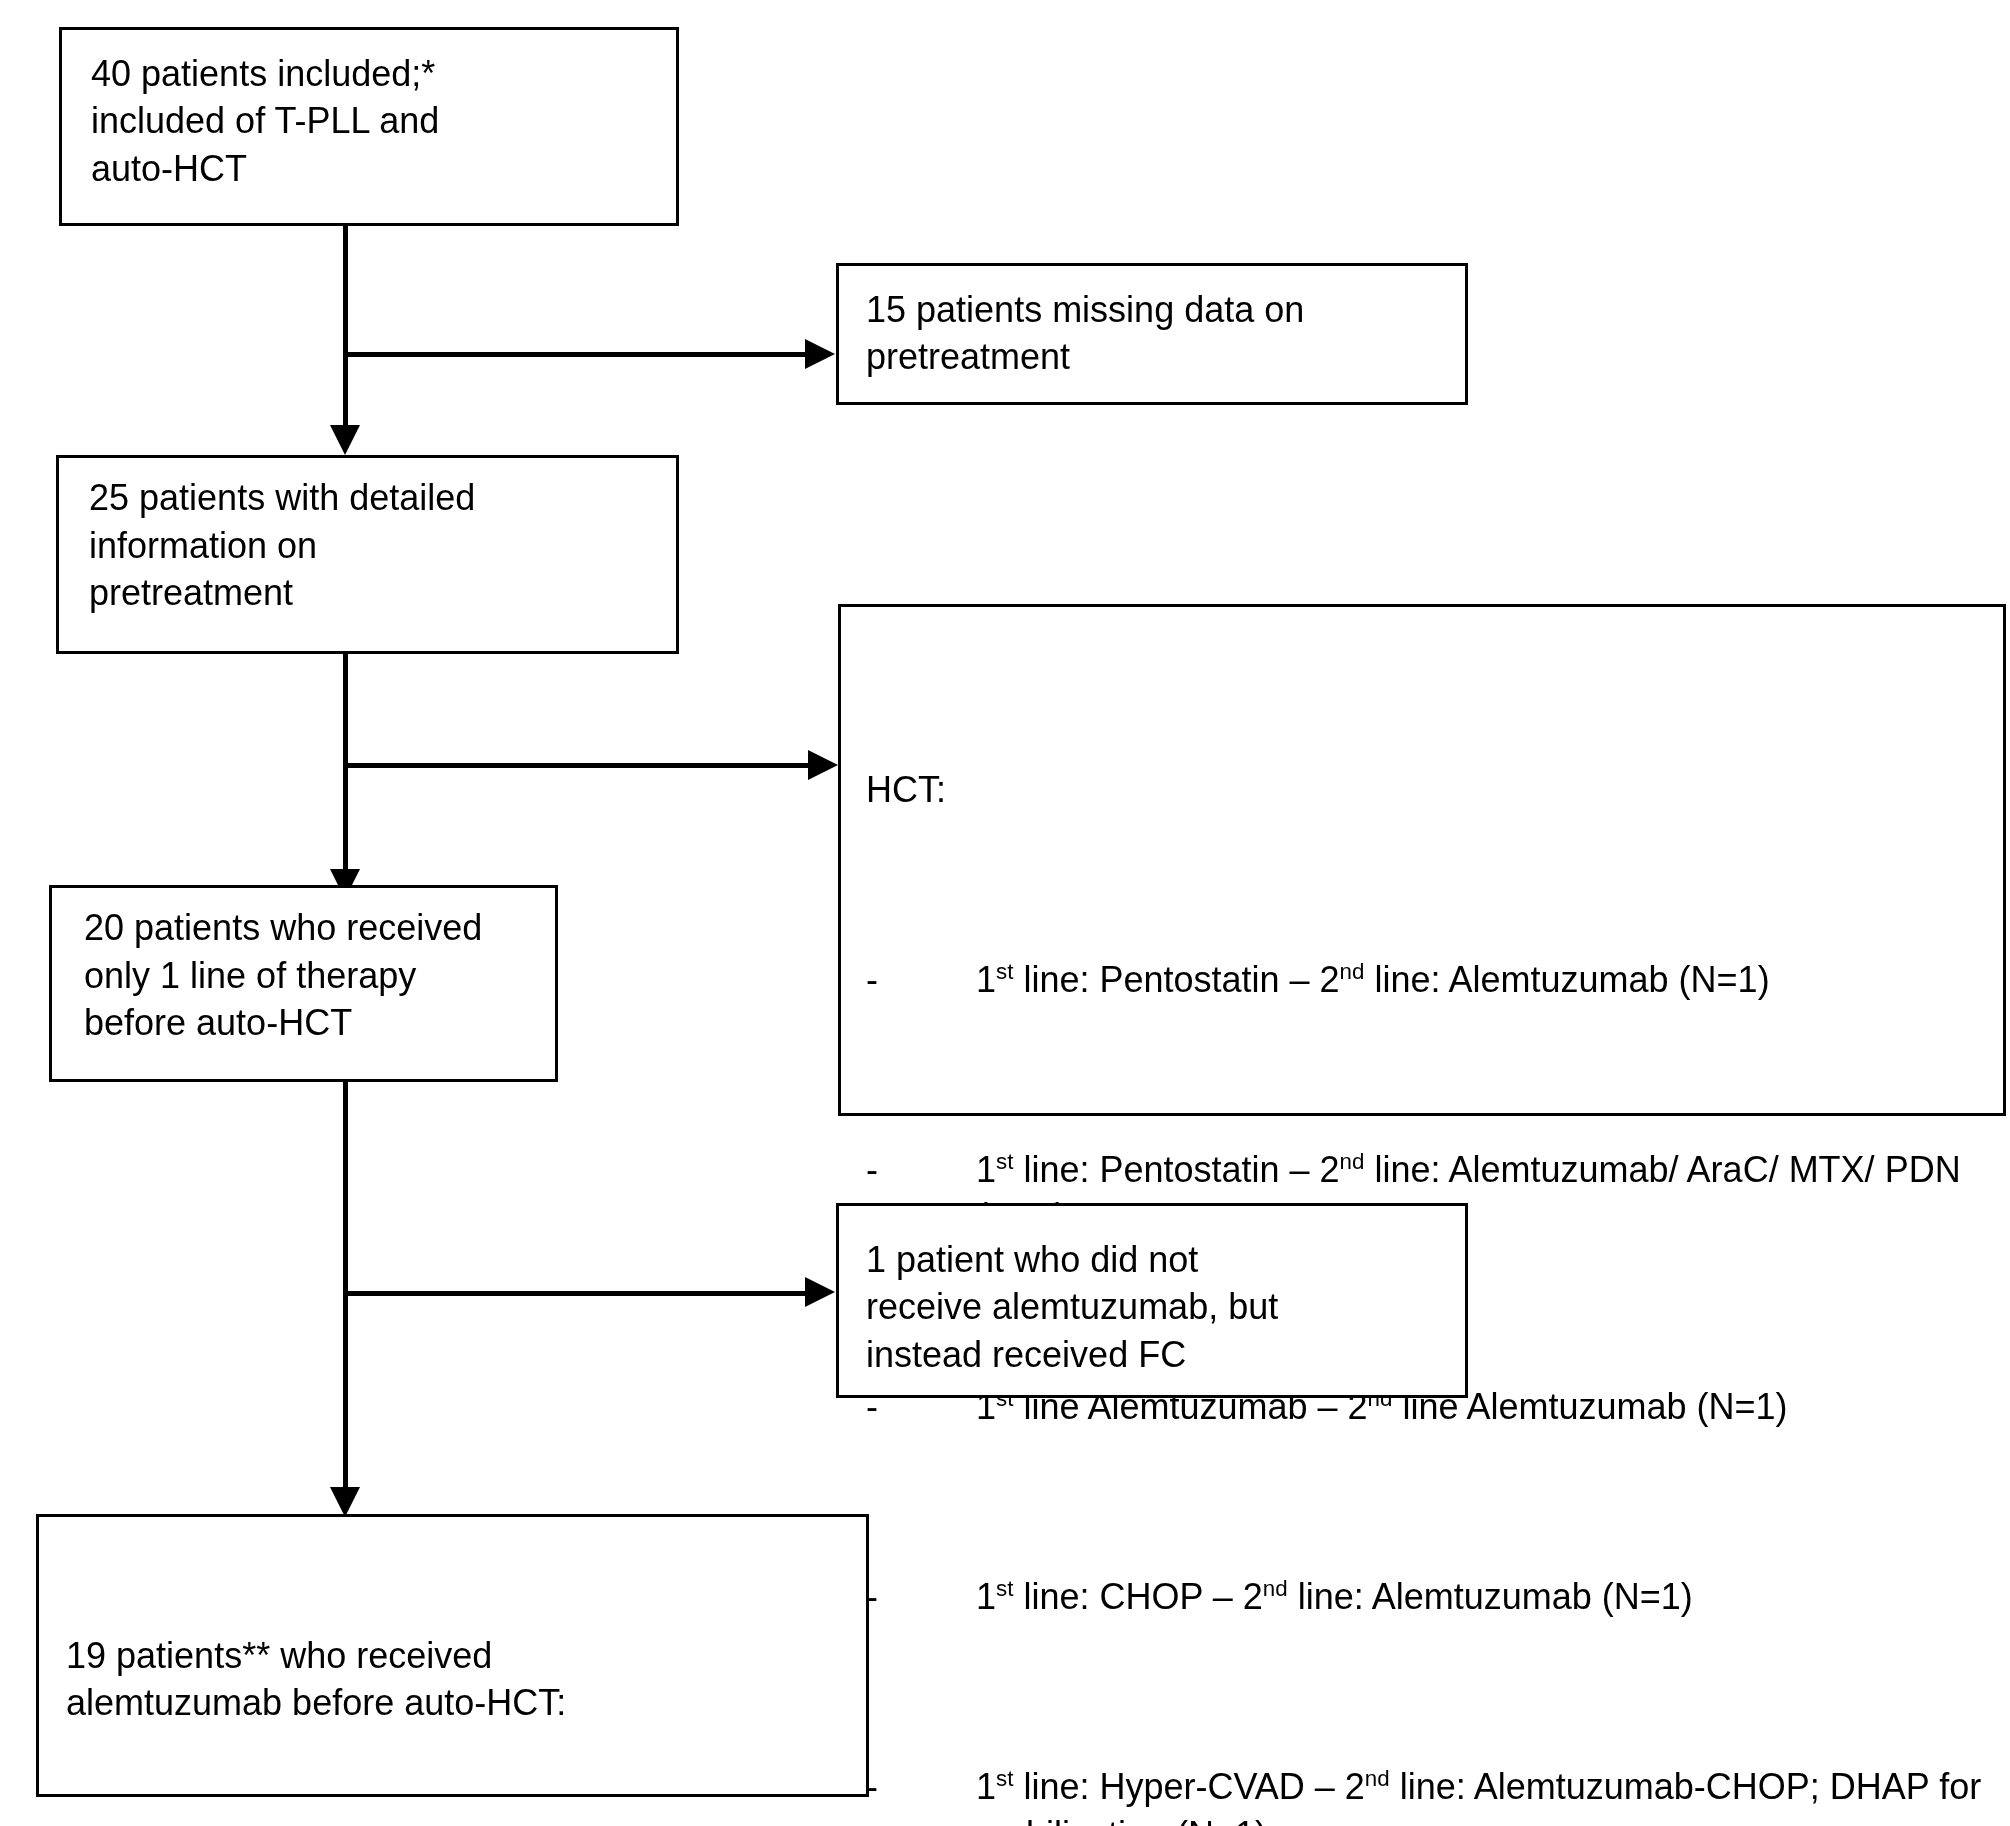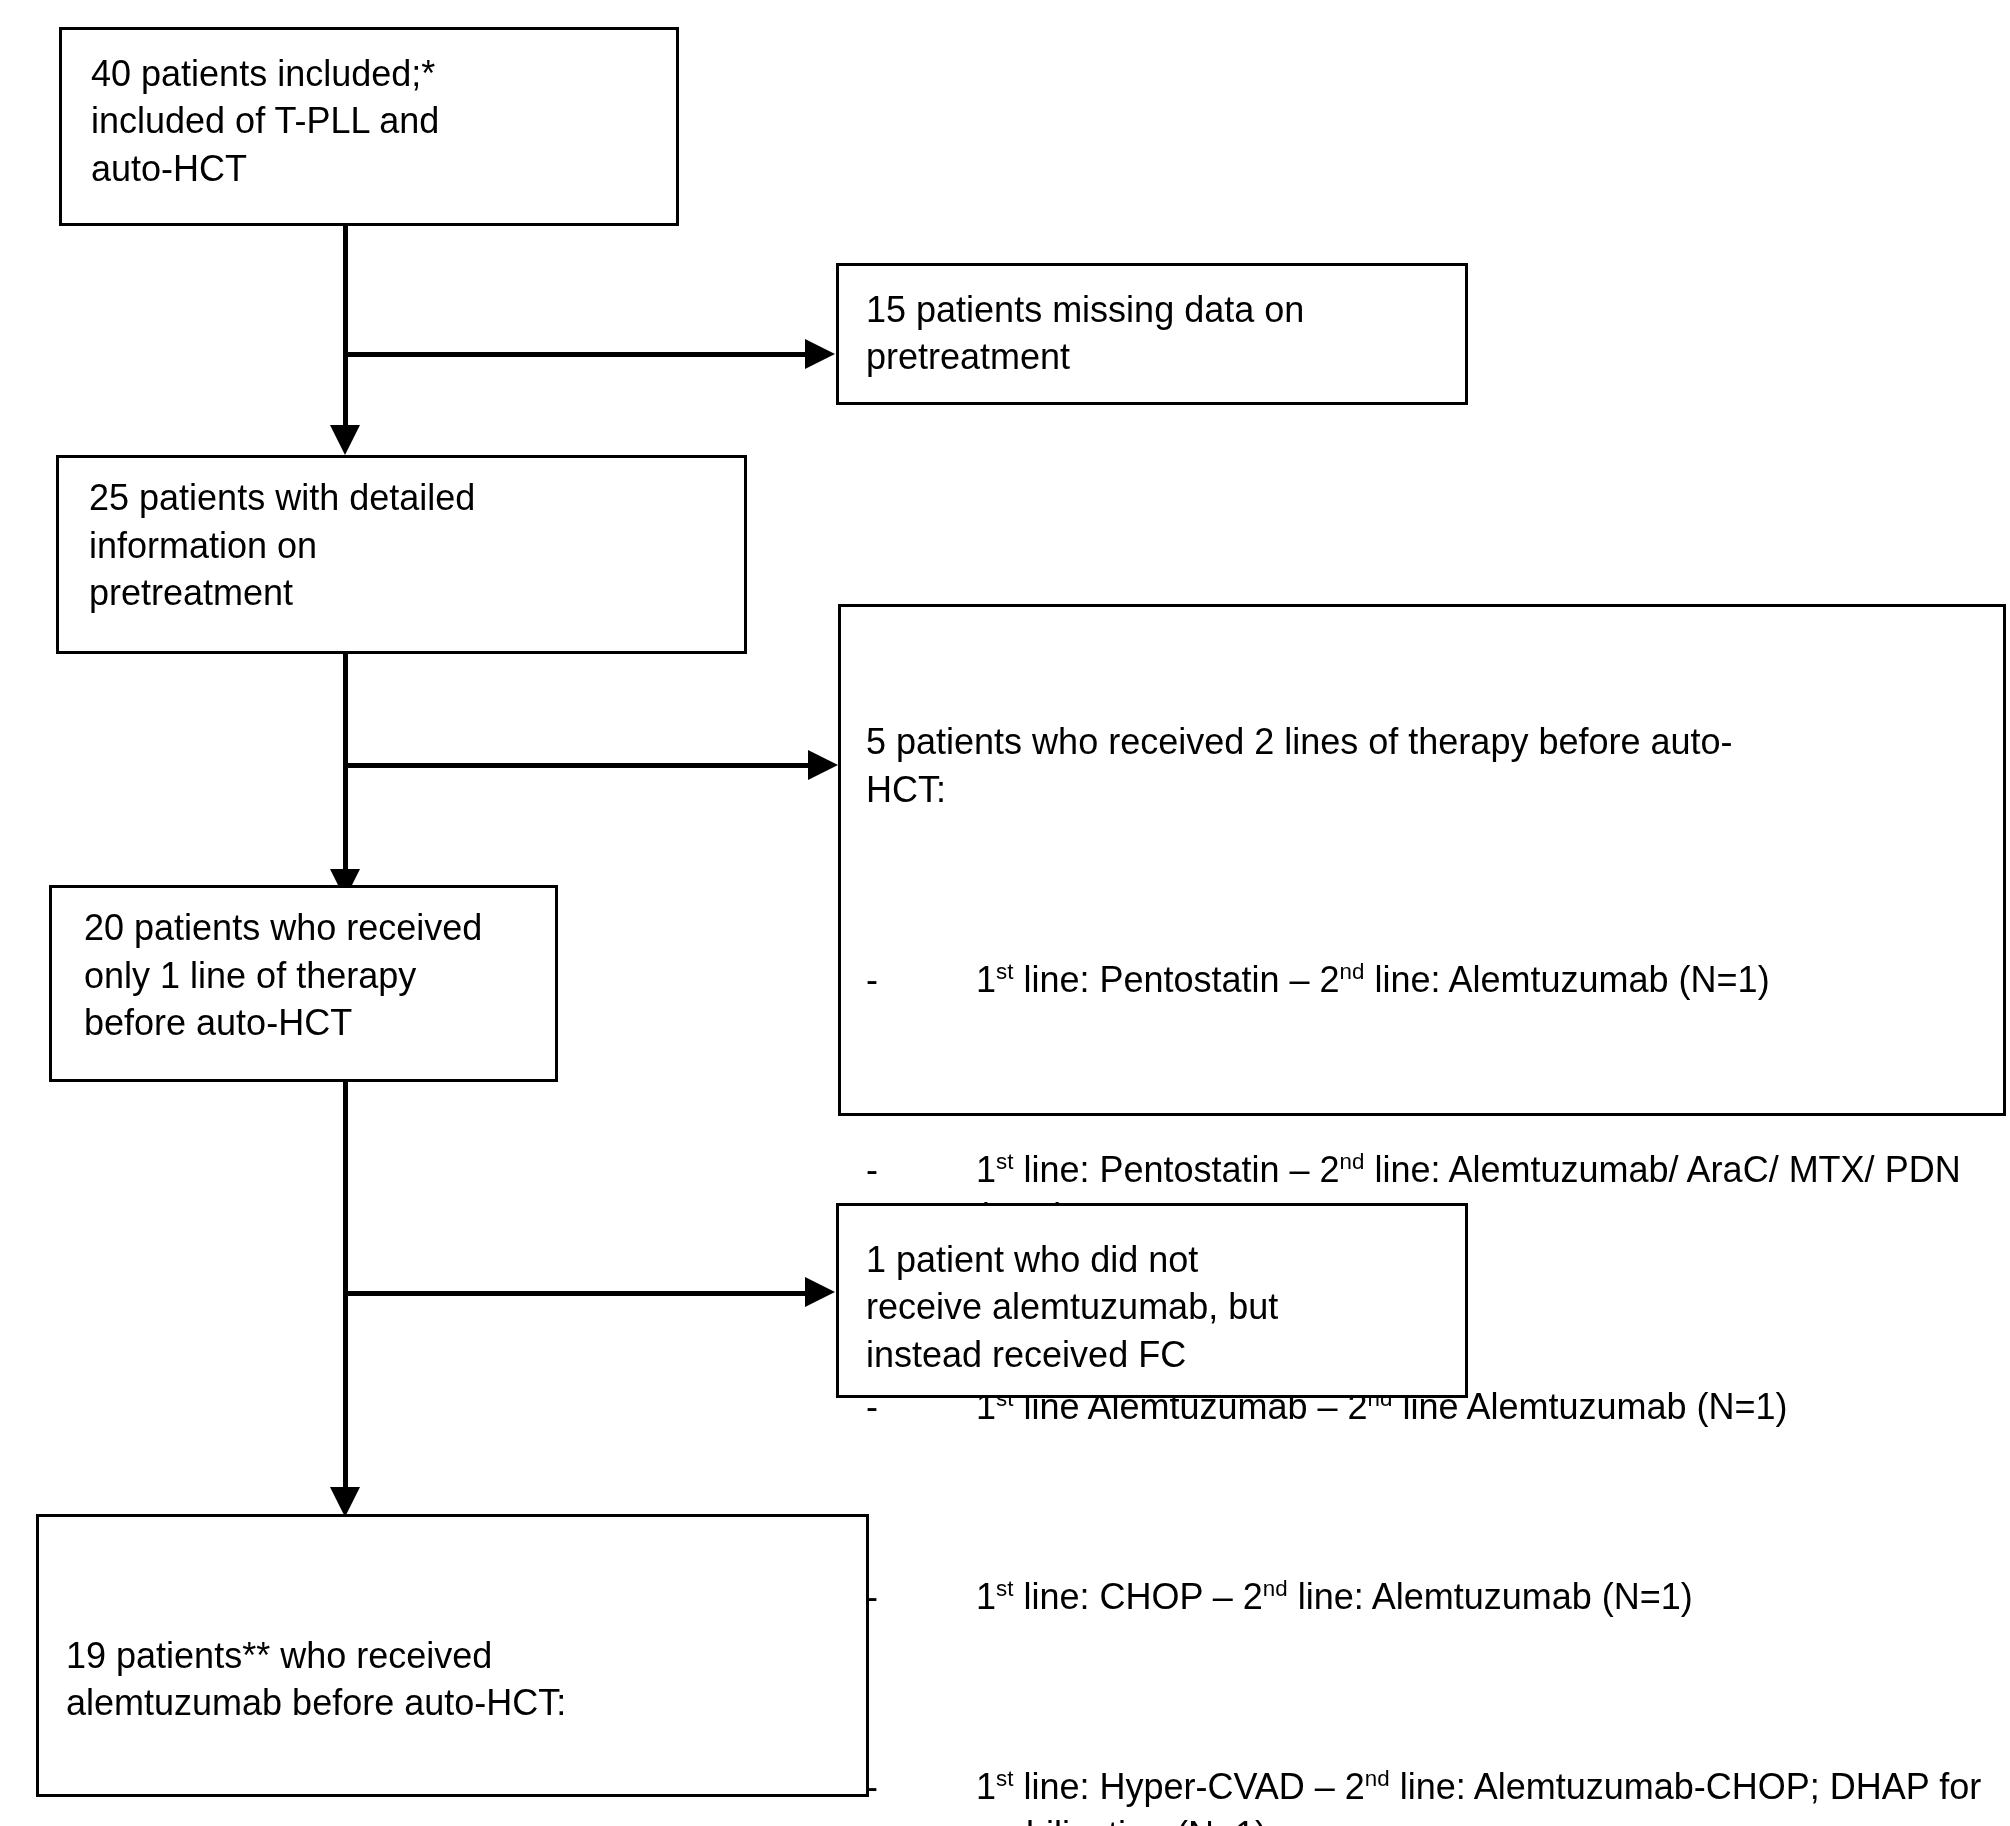--- a/index.html
+++ b/index.html
@@ -95,27 +95,27 @@
   <div class="arrow-right" style="left:805px; top:1277px;"></div>
 
   <div class="node" style="left:59px; top:27px; width:620px; height:199px;">
     <div class="node-text" style="left:29px; top:19.7px; right:16px;"><span>40 patients included;*</span><br><span>included of T-PLL and</span><br><span>auto-HCT</span></div>
   </div>
 
   <div class="node" style="left:836px; top:263px; width:632px; height:142px;">
     <div class="node-text" style="left:27px; top:19.7px; right:14.3px;"><span>15 patients missing data on</span><br><span>pretreatment</span></div>
   </div>
 
-  <div class="node" style="left:56px; top:455px; width:691px; height:199px;">
+  <div class="node" style="left:56px; top:455px; width:623px; height:199px;">
     <div class="node-text" style="left:30px; top:16px; right:14.3px;"><span>25 patients with detailed</span><br><span>information on</span><br><span>pretreatment</span></div>
   </div>
 
   <div class="node" style="left:838px; top:604px; width:1168px; height:512px;">
     <div class="node-text" style="left:25px; top:16px; right:9px;">
-      <div><span>5 patients who received 2 lines of therapy before auto-</span><br><span>HCT:</span></div>
+      <div><br><span>HCT:</span></div>
 
       <div class="bullet-row">
         <span class="bullet-dash">-</span>
         <span class="bullet-body">1<sup>st</sup> line: Pentostatin – 2<sup>nd</sup> line: Alemtuzumab (N=1)</span>
       </div>
 
       <div class="bullet-row">
         <span class="bullet-dash">-</span>
         <span class="bullet-body">1<sup>st</sup> line: Pentostatin – 2<sup>nd</sup> line: Alemtuzumab/ AraC/ MTX/ PDN (N=1)</span>
       </div>

